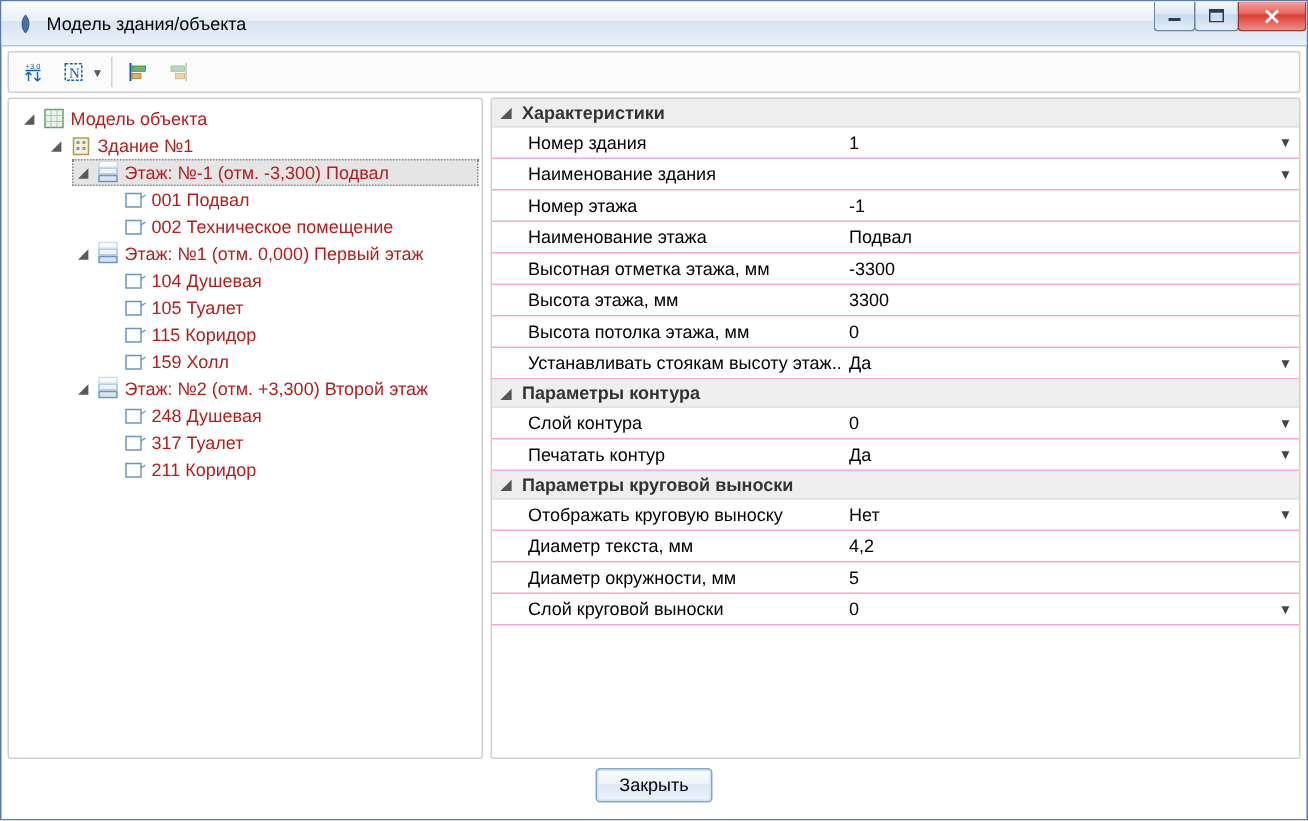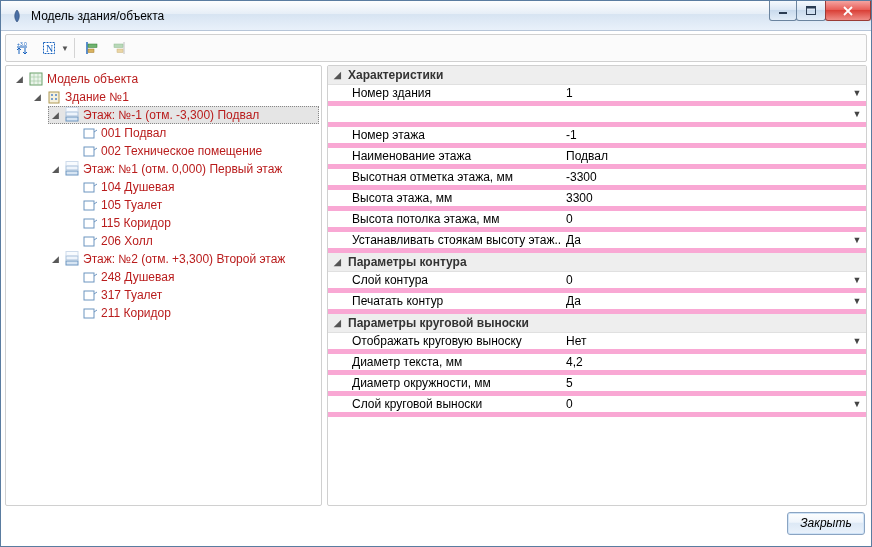--- a/index.html
+++ b/index.html
@@ -40,27 +40,27 @@
   .tree-row.sel { background:#e5e5e5; border:1px dotted #888; padding:0 1px; }
   .expander { width:11px; height:11px; display:inline-flex; align-items:center; justify-content:center; color:#595959; font-size:9px; line-height:9px; cursor:pointer; }
   .expander.spacer { visibility:hidden; }
   .node-icon { width:16px; height:16px; display:inline-flex; align-items:center; justify-content:center; }
   .node-label { color:#b91c1c; }
 
   
   .propgrid { width:100%; font-size:12px; }
   .group-header { display:flex; align-items:center; height:19px; background:#eeeeee; border-bottom:1px solid #e0e0e0; padding-left:6px; font-weight:bold; color:#333; gap:4px; }
   .group-header .exp { width:10px; color:#555; font-size:9px; }
-  .prop-row { display:flex; height:21px; align-items:stretch; border-bottom:5px solid #f9a8d4; }
+  .prop-row { display:flex; height:21px; align-items:stretch; border-bottom:1px solid #f9a8d4; }
   .prop-name { width:232px; padding-left:24px; display:flex; align-items:center; color:#000; overflow:hidden; text-overflow:ellipsis; white-space:nowrap; }
   .prop-val { flex:1; display:flex; align-items:center; padding:0 4px 0 6px; color:#000; position:relative; }
   .prop-val .dd { position:absolute; right:4px; top:50%; transform:translateY(-50%); width:10px; text-align:center; color:#444; font-size:9px; }
 
   
-  .bottom { height:34px; display:flex; align-items:center; justify-content:flex-end; padding:0 2px;font-style:italic; }
+  .bottom { height:34px; display:flex; align-items:center; justify-content:center; padding:0 2px; }
   .btn { min-width:78px; height:23px; border:1px solid #8aa4c2; border-radius:3px; background:linear-gradient(#fdfefe,#eef4fb 45%,#dce8f5 46%,#eaf2fb); display:flex; align-items:center; justify-content:center; font-size:12px; color:#000; box-shadow:0 0 0 1px #cfe3f7 inset; }
 
 </style>
 </head>
 <body>
 
 <div class="window">
 
   <div class="titlebar">
     <span class="app-icon">
@@ -248,21 +248,21 @@
                           </li>
                         <li>
                             <div class="tree-row">
                               <span class="expander spacer">▸</span>
                               <span class="node-icon">
                                 <svg width="16" height="16">
                                   <rect x="2" y="4" width="10" height="9" fill="none" stroke="#6d95c0"></rect>
                                   <path d="M12 7 L15 5" stroke="#6d95c0"></path>
                                 </svg>
                               </span>
-                              <span class="node-label">206 Холл</span>
+                              <span class="node-label">159 Холл</span>
                             </div>
                           </li>
                       </ul>
                     </li>
 
                     <li>
                       <div class="tree-row">
                         <span class="expander">◢</span>
                         <span class="node-icon">
                             <svg width="16" height="16">
@@ -328,20 +328,21 @@
                 <span>Характеристики</span>
               </div>
               <div class="prop-row">
                 <div class="prop-name">Номер здания</div>
                 <div class="prop-val">
                   <span>1</span>
                   <span class="dd">▼</span>
                 </div>
               </div>
               <div class="prop-row">
+                <div class="prop-name">Наименование здания</div>
                 <div class="prop-val">
                   <span class="dd">▼</span>
                 </div>
               </div>
               <div class="prop-row">
                 <div class="prop-name">Номер этажа</div>
                 <div class="prop-val">
                   <span>-1</span>
                 </div>
               </div>

